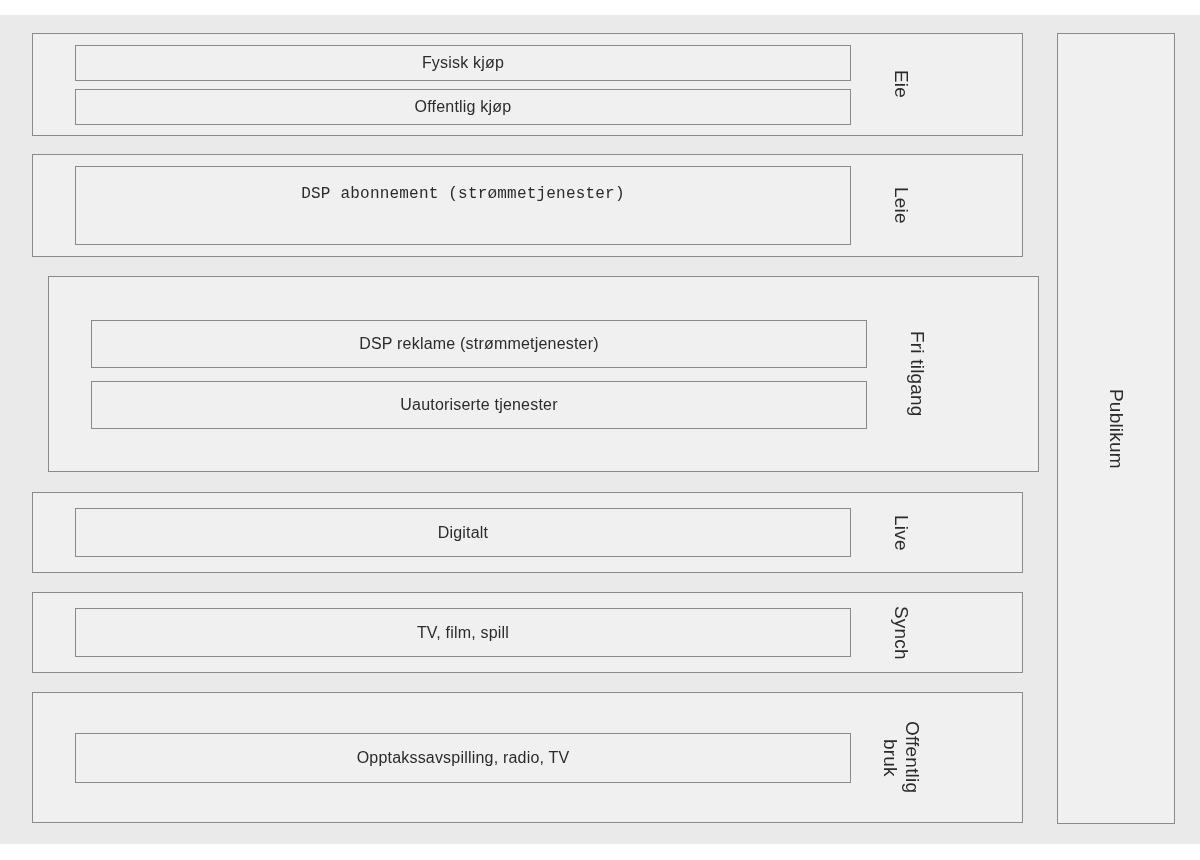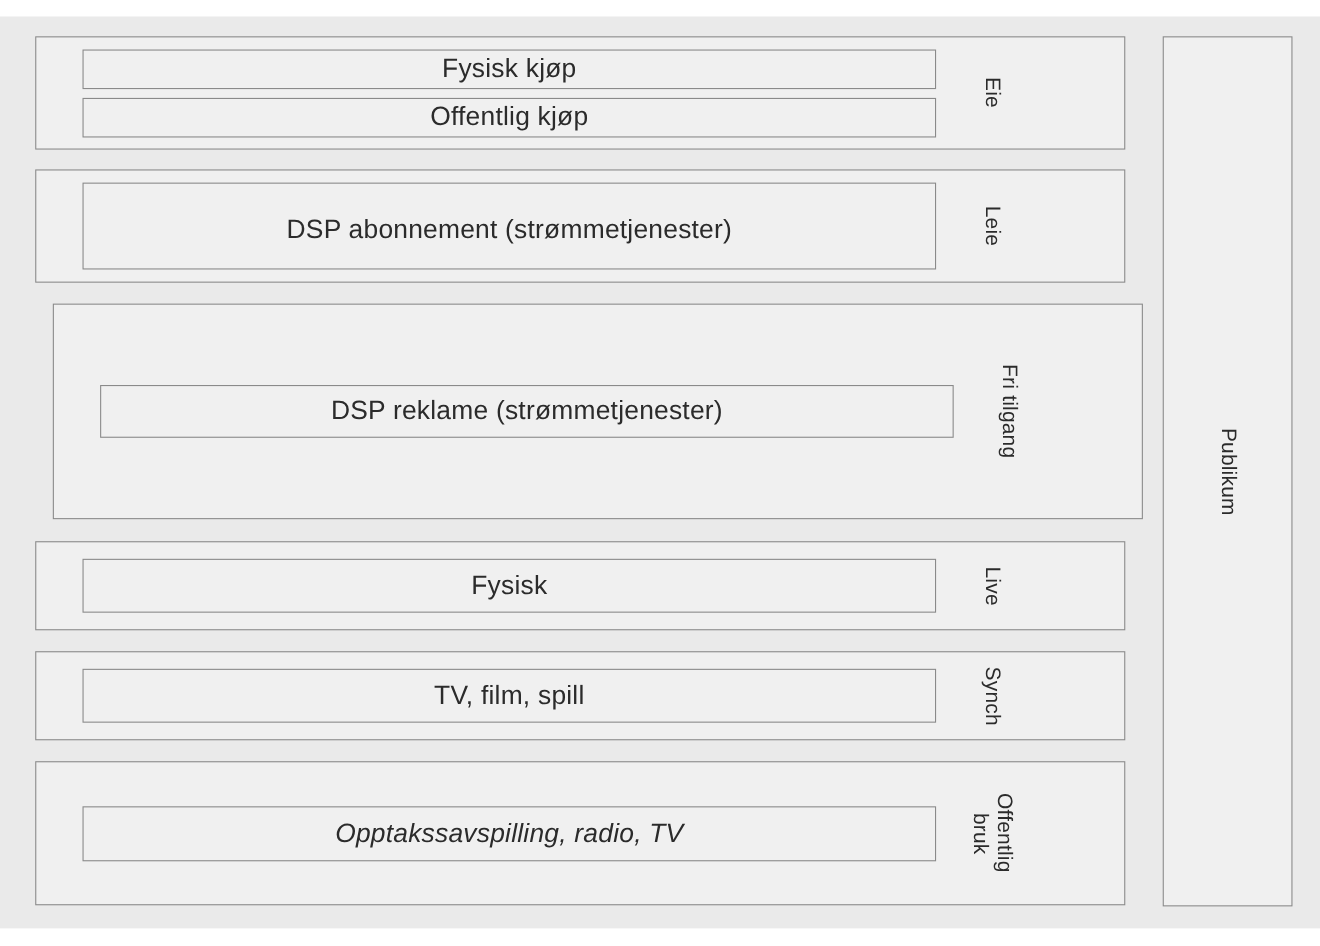--- a/index.html
+++ b/index.html
@@ -52,31 +52,32 @@
   .g3 .items { gap: 13px; }
 
   .item {
     box-sizing: border-box;
     width: 776px;
     border: 1px solid #8a8a8a;
     background: #f0f0f0;
     display: flex;
     align-items: center;
     justify-content: center;
-    font-size: 24px;
+    font-size: 16px;
     letter-spacing: 0.2px;
   }
   .h36 { height: 36px; }
   .h48 { height: 48px; }
   .h49 { height: 49px; }
-  .h50 { height: 50px; font-style: italic; }
+  .h50 { height: 50px; }
   .h79 { height: 79px; }
   .item.align-top {
     align-items: flex-start;
-    padding-top: 28px;
+    padding-top: 18px;
+    font-family: Liberation Mono, monospace;
   }
 
   .glabel {
     position: absolute;
     left: 818px;
     top: 0;
     bottom: 0;
     width: 100px;
     display: flex;
     align-items: center;
@@ -127,29 +128,30 @@
     <div class="item h79 align-top">DSP abonnement (strømmetjenester)</div>
   </div>
   <div class="glabel">
     <span class="vtext">Leie</span>
   </div>
 </div>
 
 <div class="group g3">
   <div class="items">
     <div class="item h48">DSP reklame (strømmetjenester)</div>
+    <div class="item h48">Uautoriserte tjenester</div>
   </div>
   <div class="glabel">
     <span class="vtext">Fri tilgang</span>
   </div>
 </div>
 
 <div class="group g4">
   <div class="items">
-    <div class="item h49">Fysisk</div>
+    <div class="item h49">Digitalt</div>
   </div>
   <div class="glabel">
     <span class="vtext">Live</span>
   </div>
 </div>
 
 <div class="group g5">
   <div class="items">
     <div class="item h49">TV, film, spill</div>
   </div>

